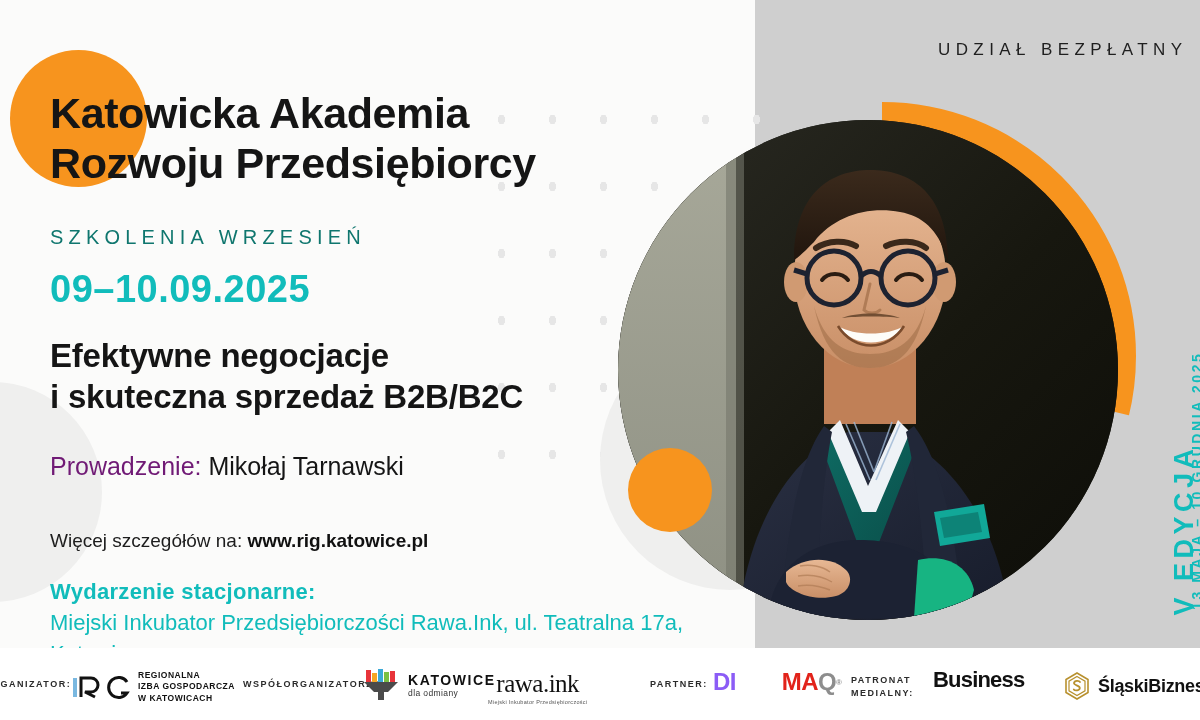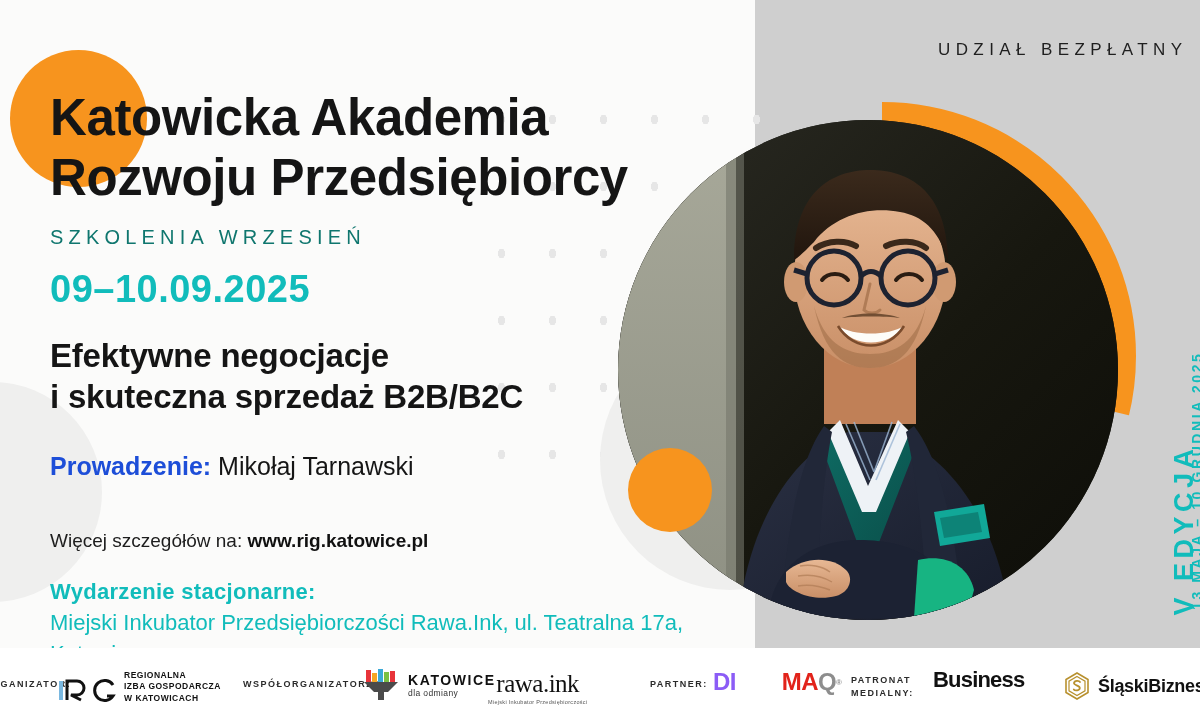--- a/index.html
+++ b/index.html
@@ -47,40 +47,40 @@
   .photo-wrap{
     position:absolute;left:618px;top:120px;width:500px;height:500px;border-radius:50%;
     overflow:hidden;background:#1b1b17;
   }
   .photo-wrap svg{display:block;width:100%;height:100%;}
 
   
   .content{position:absolute;left:0;top:0;width:760px;height:648px;}
   .headline{
     position:absolute;left:50px;top:88px;width:600px;
-    font-size:51px;line-height:1.17;font-weight:bold;color:#151515;
+    font-size:43px;line-height:1.17;font-weight:bold;color:#151515;
     letter-spacing:-0.4px;
   }
   .kicker{
     position:absolute;left:50px;top:226px;
     font-size:20px;letter-spacing:5.2px;color:#0f766e;font-weight:400;
   }
   .dates{
     position:absolute;left:50px;top:268px;
     font-size:38px;font-weight:bold;color:#11bcbb;letter-spacing:0.5px;
   }
   .topic{
     position:absolute;left:50px;top:336px;width:620px;
     font-size:33px;line-height:1.23;font-weight:bold;color:#151515;letter-spacing:-0.2px;
   }
   .trainer{
     position:absolute;left:50px;top:452px;
     font-size:25px;color:#151515;font-weight:400;
   }
-  .trainer .lead{color:#1d4ed8;font-weight:bold;}
+  .trainer .lead{color:#701a75;font-weight:normal;}
   .more{
     position:absolute;left:50px;top:530px;
     font-size:19px;color:#1d1d1d;font-weight:400;
   }
   .more .url{font-weight:bold;color:#101010;}
   .venue{
     position:absolute;left:50px;top:576px;width:700px;
     font-size:22px;line-height:1.42;color:#11bcbb;
   }
   .venue .vlabel{font-weight:bold;display:block;letter-spacing:0.3px;}
@@ -288,21 +288,21 @@
     <div class="edition-main">V EDYCJA</div>
     <div class="edition-sub">13 MAJA – 10 GRUDNIA 2025</div>
   </div>
 
   <div class="footer">
 
     <div class="f-item" style="position:absolute;left:-16px;top:31px;">
       <span class="f-label">ORGANIZATOR:</span>
     </div>
 
-    <div class="f-item rig" style="position:absolute;left:57px;top:22px;align-items:flex-end;">
+    <div class="f-item rig" style="position:absolute;left:71px;top:22px;">
       <svg width="60" height="28" viewBox="0 0 60 28">
         <rect x="2" y="5" width="4" height="19" fill="#7ab8e0"></rect>
         <path d="M10 24 V5 h10 a7 7 0 0 1 0 14 h-6 l10 5" stroke="#111" stroke-width="3" fill="none" stroke-linejoin="miter"></path>
         <path d="M56 9 a10 10 0 1 0 0 11 h-6" stroke="#111" stroke-width="3" fill="none"></path>
       </svg>
       <div class="rig-txt">
         <div>REGIONALNA</div>
         <div>IZBA GOSPODARCZA</div>
         <div>W KATOWICACH</div>
       </div>

